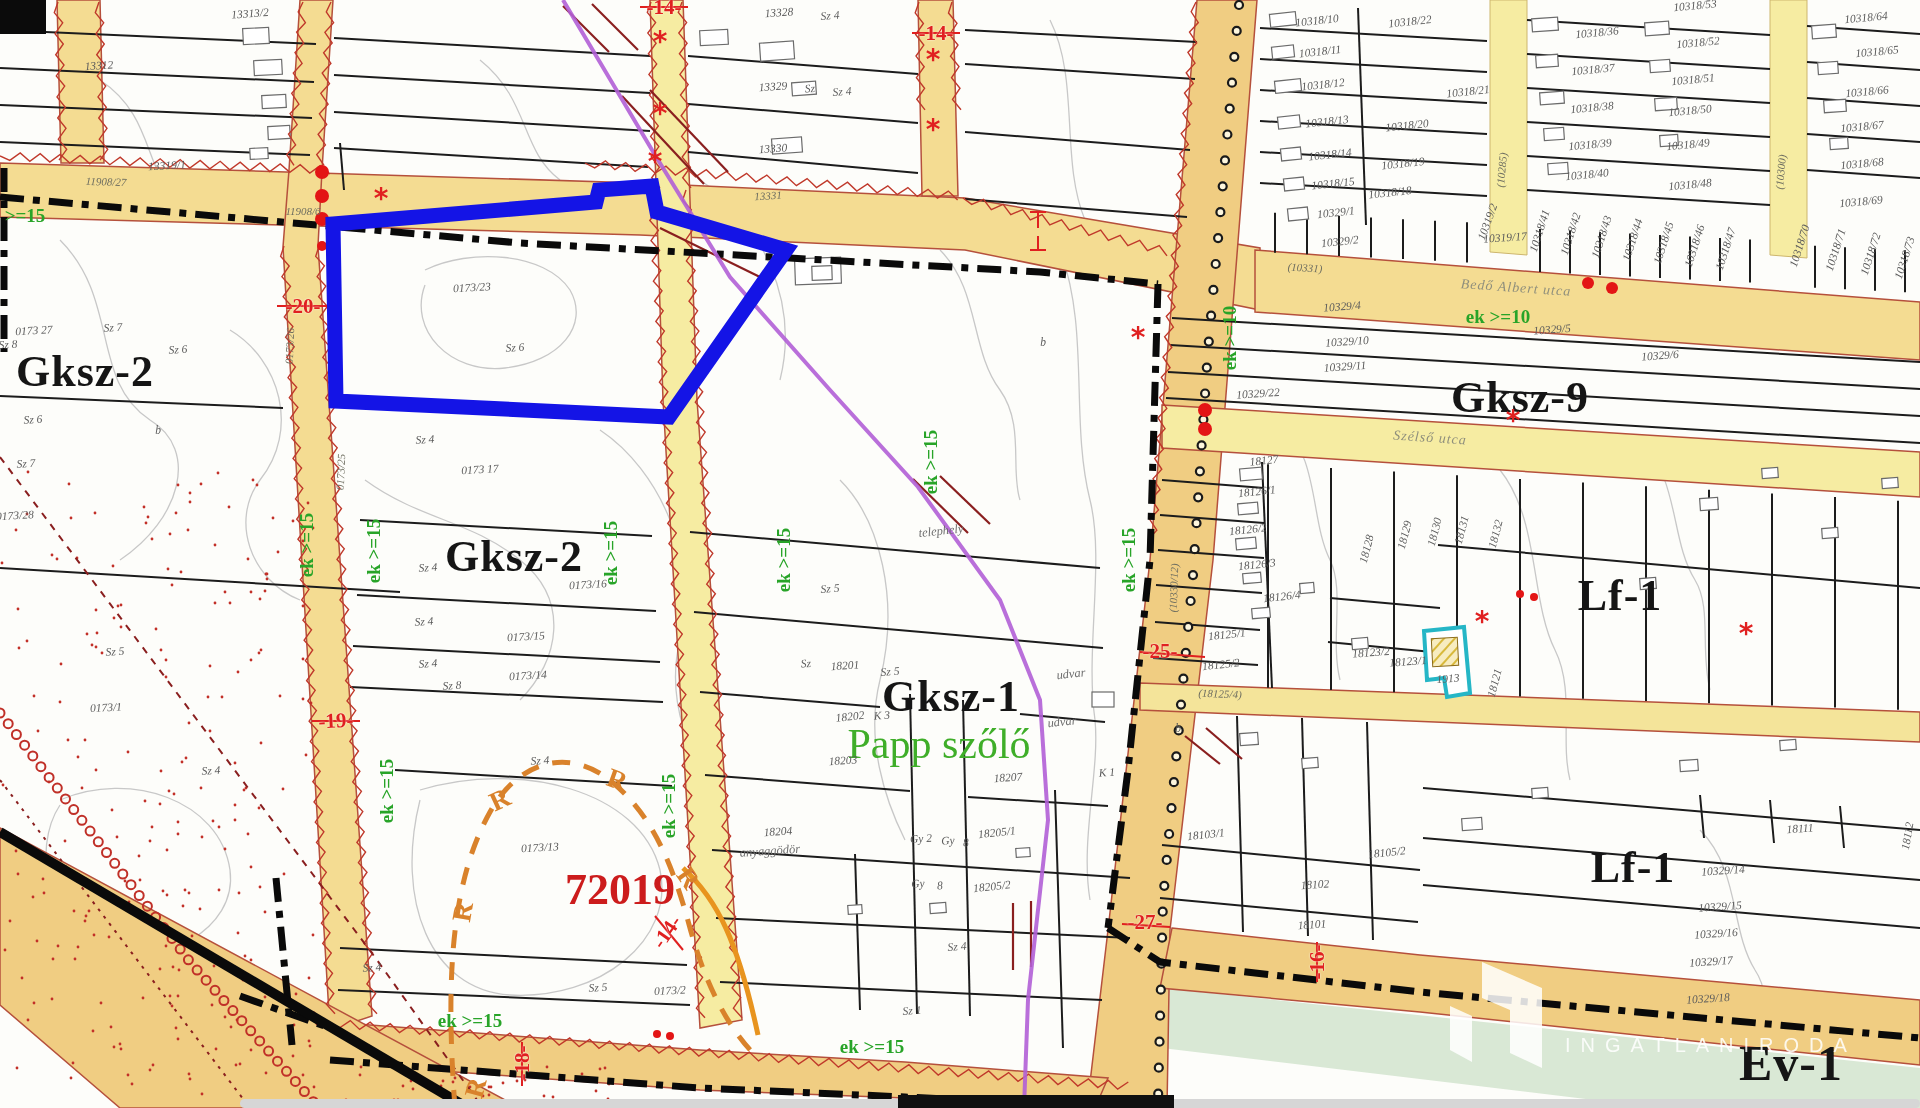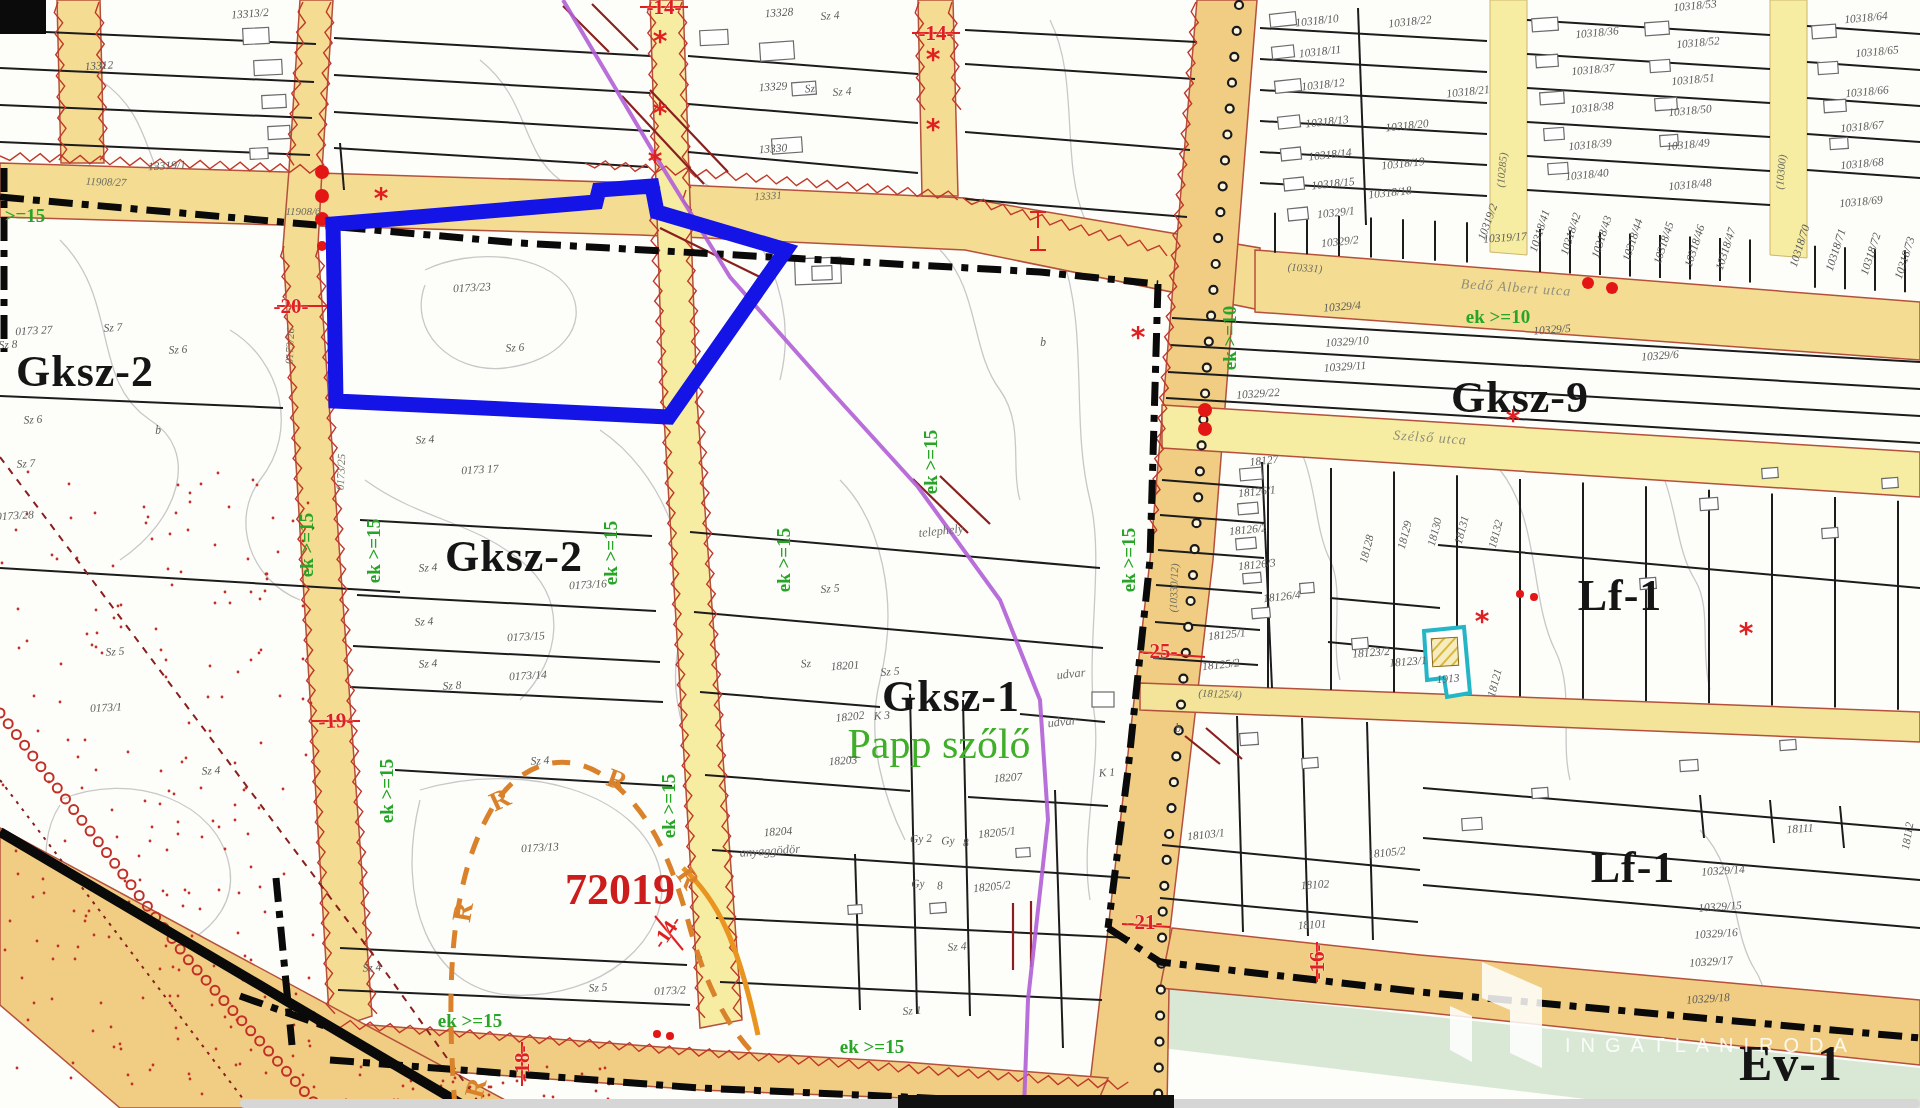--- a/index.html
+++ b/index.html
@@ -680,28 +680,28 @@
       <span class="lbl reg" style="left: 610px; top: 553px; transform: translate(-50%, -50%) rotate(-90deg);">ek &gt;=15</span>
       <span class="lbl reg" style="left: 783px; top: 560px; transform: translate(-50%, -50%) rotate(-90deg);">ek &gt;=15</span>
       <span class="lbl reg" style="left: 386px; top: 791px; transform: translate(-50%, -50%) rotate(-90deg);">ek &gt;=15</span>
       <span class="lbl reg" style="left: 668px; top: 806px; transform: translate(-50%, -50%) rotate(-90deg);">ek &gt;=15</span>
       <span class="lbl reg" style="left: 930px; top: 462px; transform: translate(-50%, -50%) rotate(-90deg);">ek &gt;=15</span>
       <span class="lbl reg" style="left: 1128px; top: 560px; transform: translate(-50%, -50%) rotate(-90deg);">ek &gt;=15</span>
       <span class="lbl reg" style="left: 470px; top: 1020px; transform: translate(-50%, -50%) rotate(0deg);">ek &gt;=15</span>
       <span class="lbl reg" style="left: 872px; top: 1046px; transform: translate(-50%, -50%) rotate(0deg);">ek &gt;=15</span>
       <span class="lbl reg" style="left: 1229px; top: 338px; transform: translate(-50%, -50%) rotate(-90deg);">ek &gt;=10</span>
       <span class="lbl reg" style="left: 1498px; top: 316px; transform: translate(-50%, -50%) rotate(0deg);">ek &gt;=10</span>
-      <span class="lbl dim" style="left: 291px; top: 306px; transform: translate(-50%, -50%) rotate(0deg);">-20-</span>
+      <span class="lbl dim" style="left: 303px; top: 306px; transform: translate(-50%, -50%) rotate(0deg);">-20-</span>
       <span class="lbl dim" style="left: 336px; top: 721px; transform: translate(-50%, -50%) rotate(-3deg);">-19-</span>
       <span class="lbl dim" style="left: 522px; top: 1063px; transform: translate(-50%, -50%) rotate(-90deg);">-18-</span>
       <span class="lbl dim" style="left: 664px; top: 7px; transform: translate(-50%, -50%) rotate(0deg);">-14-</span>
       <span class="lbl dim" style="left: 936px; top: 33px; transform: translate(-50%, -50%) rotate(0deg);">-14-</span>
       <span class="lbl dim" style="left: 667px; top: 932px; transform: translate(-50%, -50%) rotate(-55deg);">-14-</span>
       <span class="lbl dim" style="left: 1160px; top: 651px; transform: translate(-50%, -50%) rotate(0deg);">-25-</span>
-      <span class="lbl dim" style="left: 1145px; top: 922px; transform: translate(-50%, -50%) rotate(0deg);">-21-</span>
+      <span class="lbl dim" style="left: 1145px; top: 922px; transform: translate(-50%, -50%) rotate(0deg);">-27-</span>
       <span class="lbl dim" style="left: 1317px; top: 962px; transform: translate(-50%, -50%) rotate(-90deg);">-16-</span>
       <span class="lbl rletter" style="left: 500px; top: 800px; transform: translate(-50%, -50%) rotate(-25deg);">R</span>
       <span class="lbl rletter" style="left: 617px; top: 780px; transform: translate(-50%, -50%) rotate(20deg);">R</span>
       <span class="lbl rletter" style="left: 463px; top: 912px; transform: translate(-50%, -50%) rotate(-80deg);">R</span>
       <span class="lbl rletter" style="left: 688px; top: 878px; transform: translate(-50%, -50%) rotate(55deg);">R</span>
       <span class="lbl rletter" style="left: 476px; top: 1088px; transform: translate(-50%, -50%) rotate(-75deg);">R</span>
       <span class="lbl star" style="left: 381px; top: 199px; transform: translate(-50%, -50%) rotate(0deg);">*</span>
       <span class="lbl star" style="left: 660px; top: 42px; transform: translate(-50%, -50%) rotate(0deg);">*</span>
       <span class="lbl star" style="left: 660px; top: 114px; transform: translate(-50%, -50%) rotate(0deg);">*</span>
       <span class="lbl star" style="left: 655px; top: 162px; transform: translate(-50%, -50%) rotate(0deg);">*</span>

